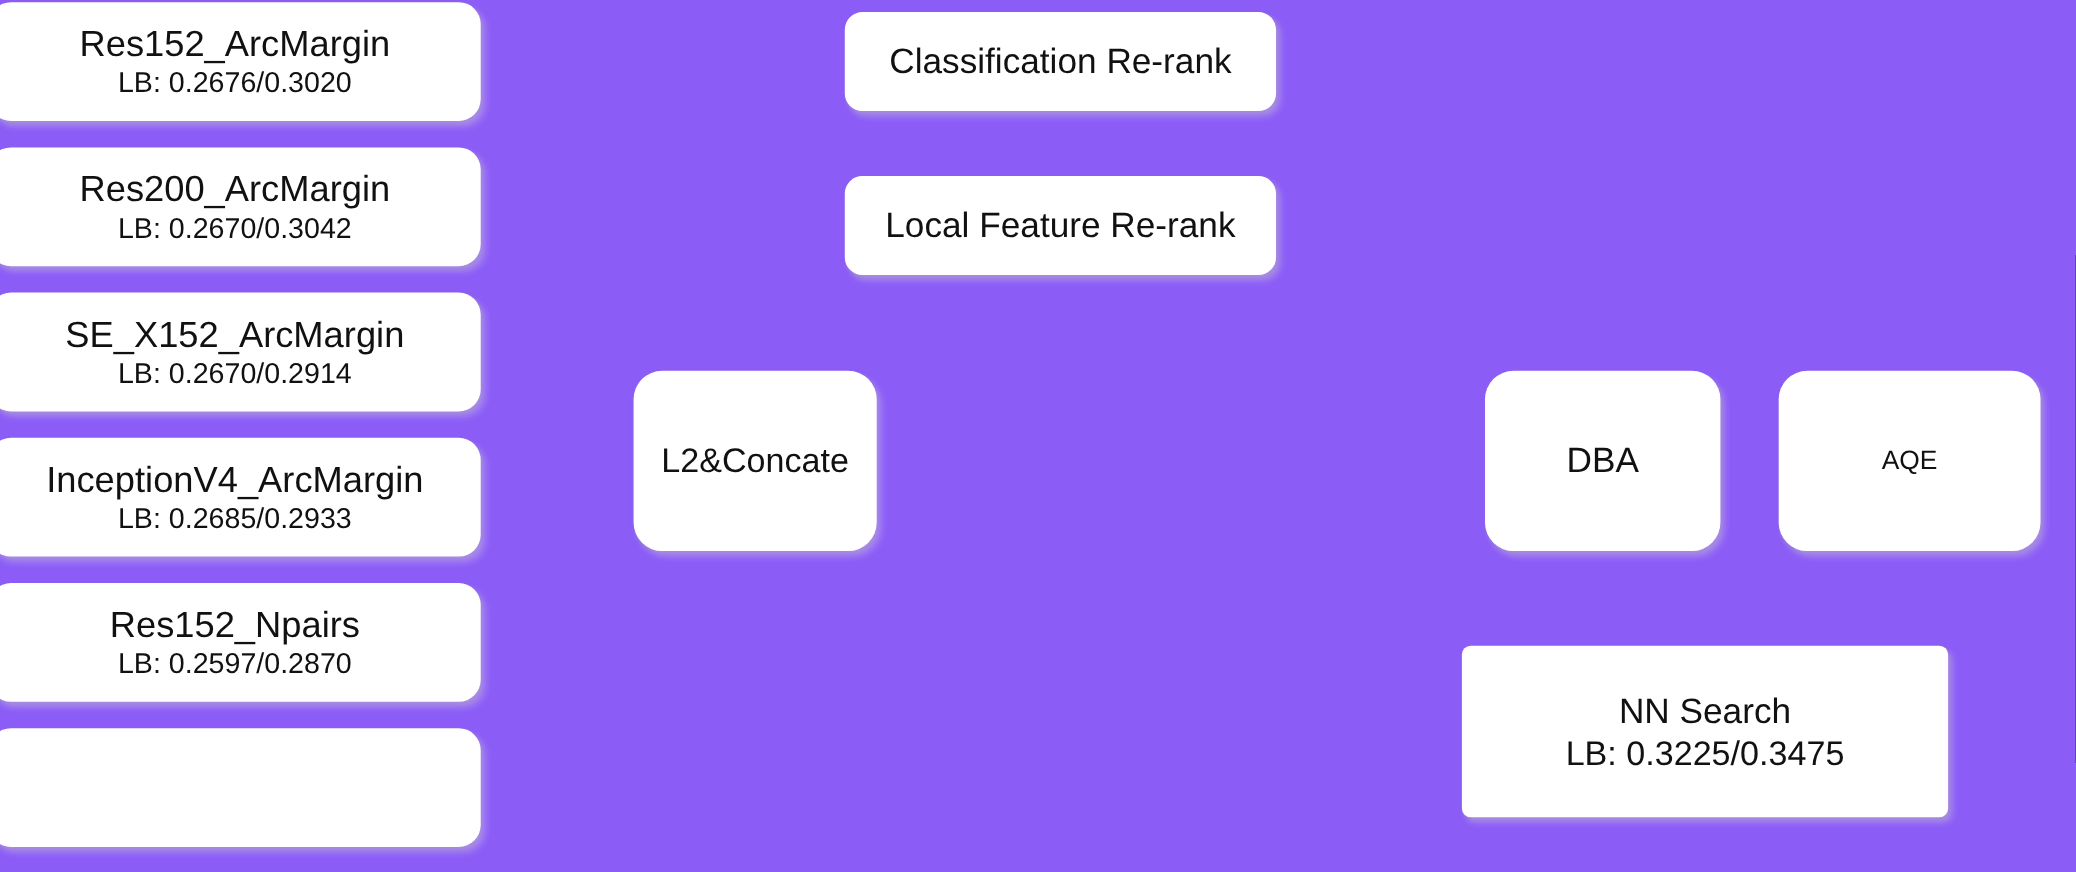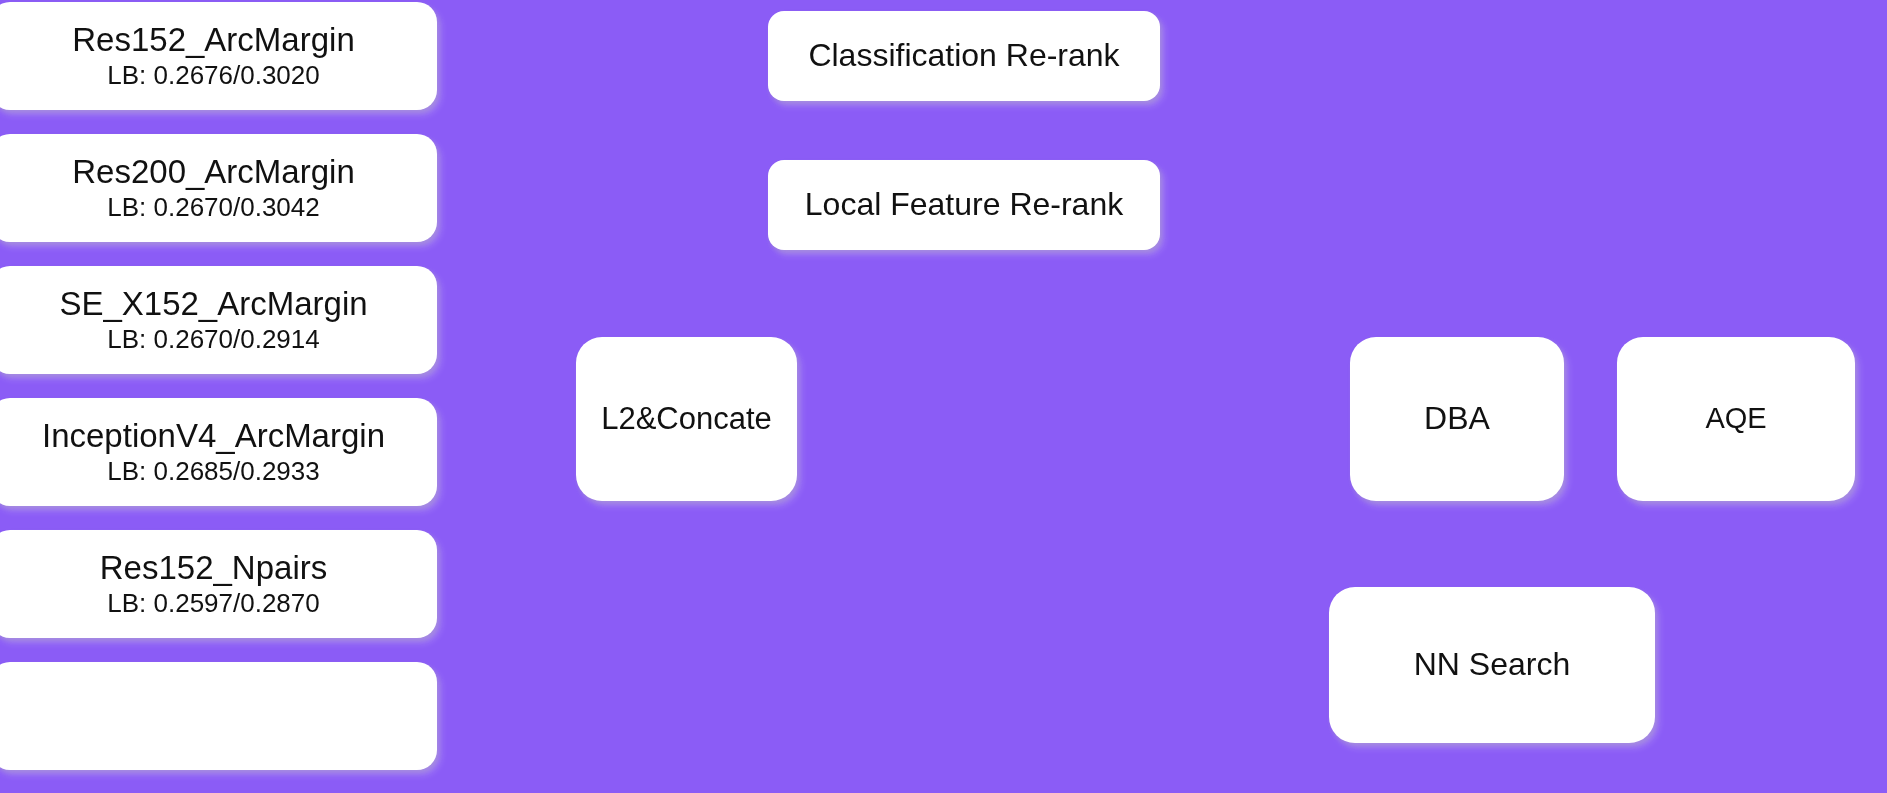--- a/index.html
+++ b/index.html
@@ -87,30 +87,30 @@
   .mid-pca .line2 { font-size: 31px; }
   .mid-dba {
     left: 1322px;
     width: 214px;
     font-size: 32px;
     margin-left: 28px;
   }
   .mid-aqe {
     left: 1617px;
     width: 238px;
-    font-size: 29px;
+    font-size: 24px;
   }
 
   
   .nn-node {
     left: 1329px;
     top: 587px;
-    width: 326px;
+    width: 442px;
     height: 156px;
-    border-radius: 26px;
+    border-radius: 8px;
     font-size: 32px;
   }
   .nn-node .line2 { font-size: 31px; }
 </style>
 </head>
 <body>
 
 <div id="canvas">
 
   <div class="node left-node ln0">
@@ -157,15 +157,16 @@
   <div class="node mid-node mid-dba">
     <span class="line1">DBA</span>
   </div>
 
   <div class="node mid-node mid-aqe">
     <span class="line1">AQE</span>
   </div>
 
   <div class="node nn-node">
     <span class="line1">NN Search</span>
+    <span class="line2">LB: 0.3225/0.3475</span>
   </div>
 
 </div>
 
 </body></html>

